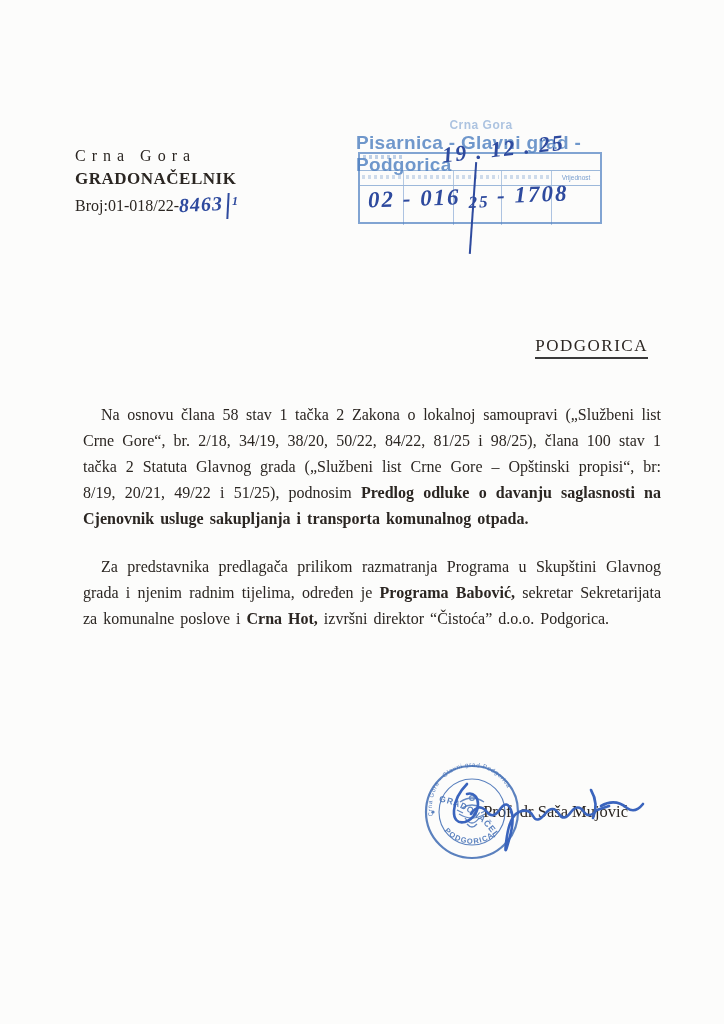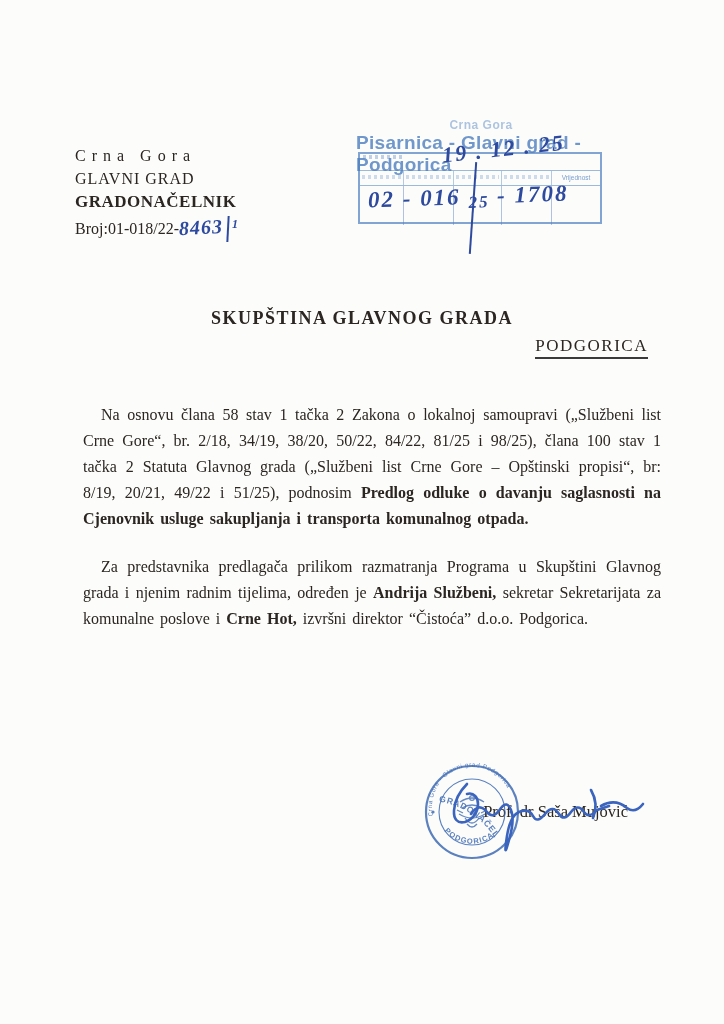--- a/index.html
+++ b/index.html
@@ -66,21 +66,20 @@
   .sig-name{position:absolute;right:96px;top:762px;font-size:16.5px;margin-top:40px;}
   .seal-wrap{position:absolute;left:405px;top:750px;width:255px;height:135px;}
 </style>
 </head>
 <body>
 
 <div class="page">
 
   <div class="hdr">
     <div class="country">Crna Gora</div>
-    <div class="org">GLAVNI GRAD</div>
     <div class="office">GRADONAČELNIK</div>
     <div class="refline"><span>Broj:01-018/22-</span><span class="hand ref-hand">8463</span><span class="ref-bar"></span><span class="hand ref-one">1</span></div>
   </div>
 
   <div class="rstamp">
     <div class="faint1">Crna Gora</div>
     <div class="line2">Pisarnica - Glavni grad - Podgorica</div>
     <div class="rtable">
       <div class="rrow1">
           <span class="smudge" style="width:40px;margin-left:3px;"></span>
@@ -106,26 +105,25 @@
         <div class="cell" style="width:48px;"></div>
         <div class="cell" style="width:50px;"></div>
         <div class="cell" style="width:48px;"></div>
       </div>
     </div>
     <div class="hand hand-date">19 . 12 . 25</div>
     <div class="hand hand-entry"><span>02 - 016</span> <span class="mid">25</span> <span>- 1708</span></div>
     <div class="long-stroke"></div>
   </div>
 
-  <div class="title">SKUPŠTINA GLAVNOG GRADA</div>
   <div class="subtitle">PODGORICA</div>
 
   <p class="para p1"><span>Na osnovu člana 58 stav 1 tačka 2 Zakona o lokalnoj samoupravi („Službeni list Crne Gore“, br. 2/18, 34/19, 38/20, 50/22, 84/22, 81/25 i 98/25), člana 100 stav 1 tačka 2 Statuta Glavnog grada („Službeni list Crne Gore – Opštinski propisi“, br: 8/19, 20/21, 49/22 i 51/25), podnosim </span><span class="b">Predlog odluke o davanju saglasnosti na Cjenovnik usluge sakupljanja i transporta komunalnog otpada.</span></p>
 
-  <p class="para p2"><span>Za predstavnika predlagača prilikom razmatranja Programa u Skupštini Glavnog grada i njenim radnim tijelima, određen je </span><span class="b">Andrija Službeni,</span><span> sekretar Sekretarijata za komunalne poslove i </span><span class="b">Crne Hot,</span><span> izvršni direktor “Čistoća” d.o.o. Podgorica.</span></p>
+  <p class="para p2"><span>Za predstavnika predlagača prilikom razmatranja Programa u Skupštini Glavnog grada i njenim radnim tijelima, određen je </span><span class="b">Programa Babović,</span><span> sekretar Sekretarijata za komunalne poslove i </span><span class="b">Crna Hot,</span><span> izvršni direktor “Čistoća” d.o.o. Podgorica.</span></p>
 
   <div class="sig-name">Prof. dr Saša Mujović</div>
 
   <div class="seal-wrap">
     <svg width="255" height="135" viewBox="0 0 255 135">
       <g stroke="#3f6cb4" fill="none" opacity="0.85">
         <circle cx="67" cy="62" r="46" stroke-width="2.2"></circle>
         <circle cx="67" cy="62" r="33" stroke-width="1.1"></circle>
       </g>
       <defs>

